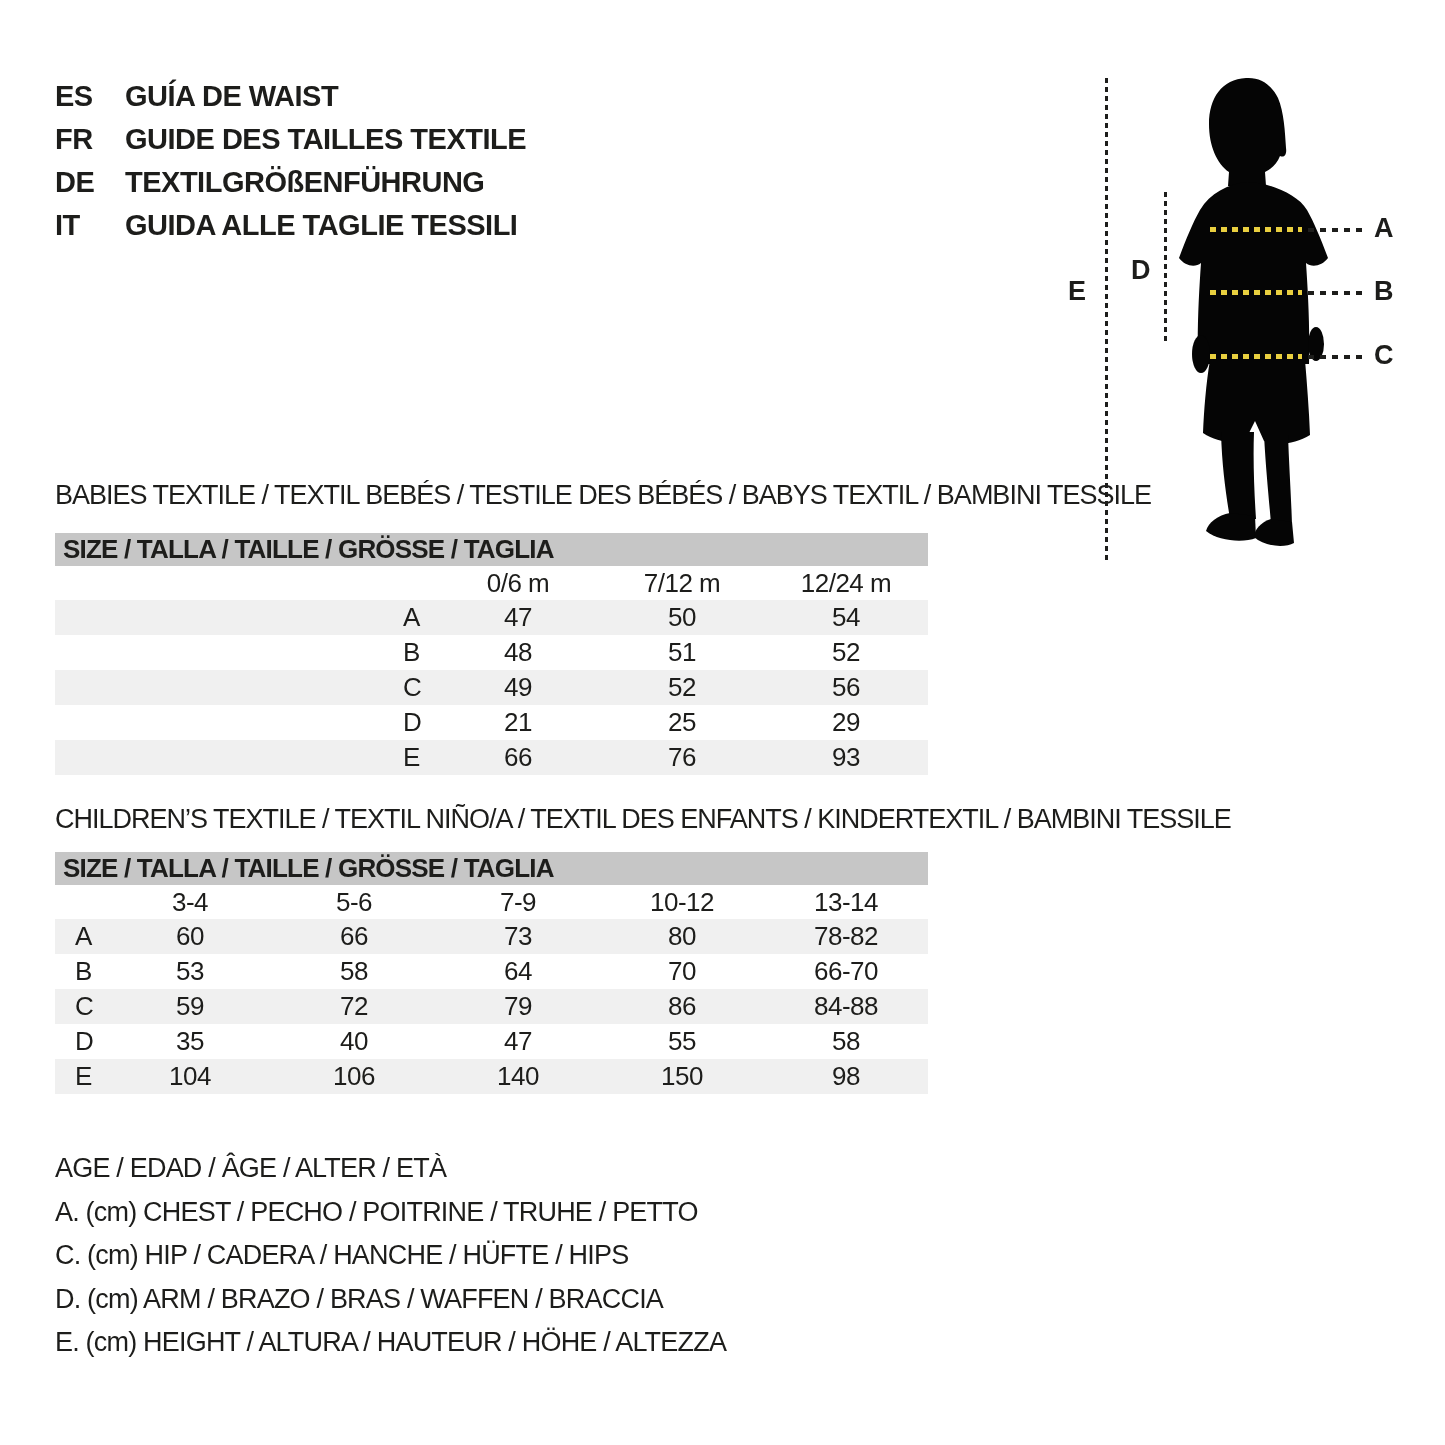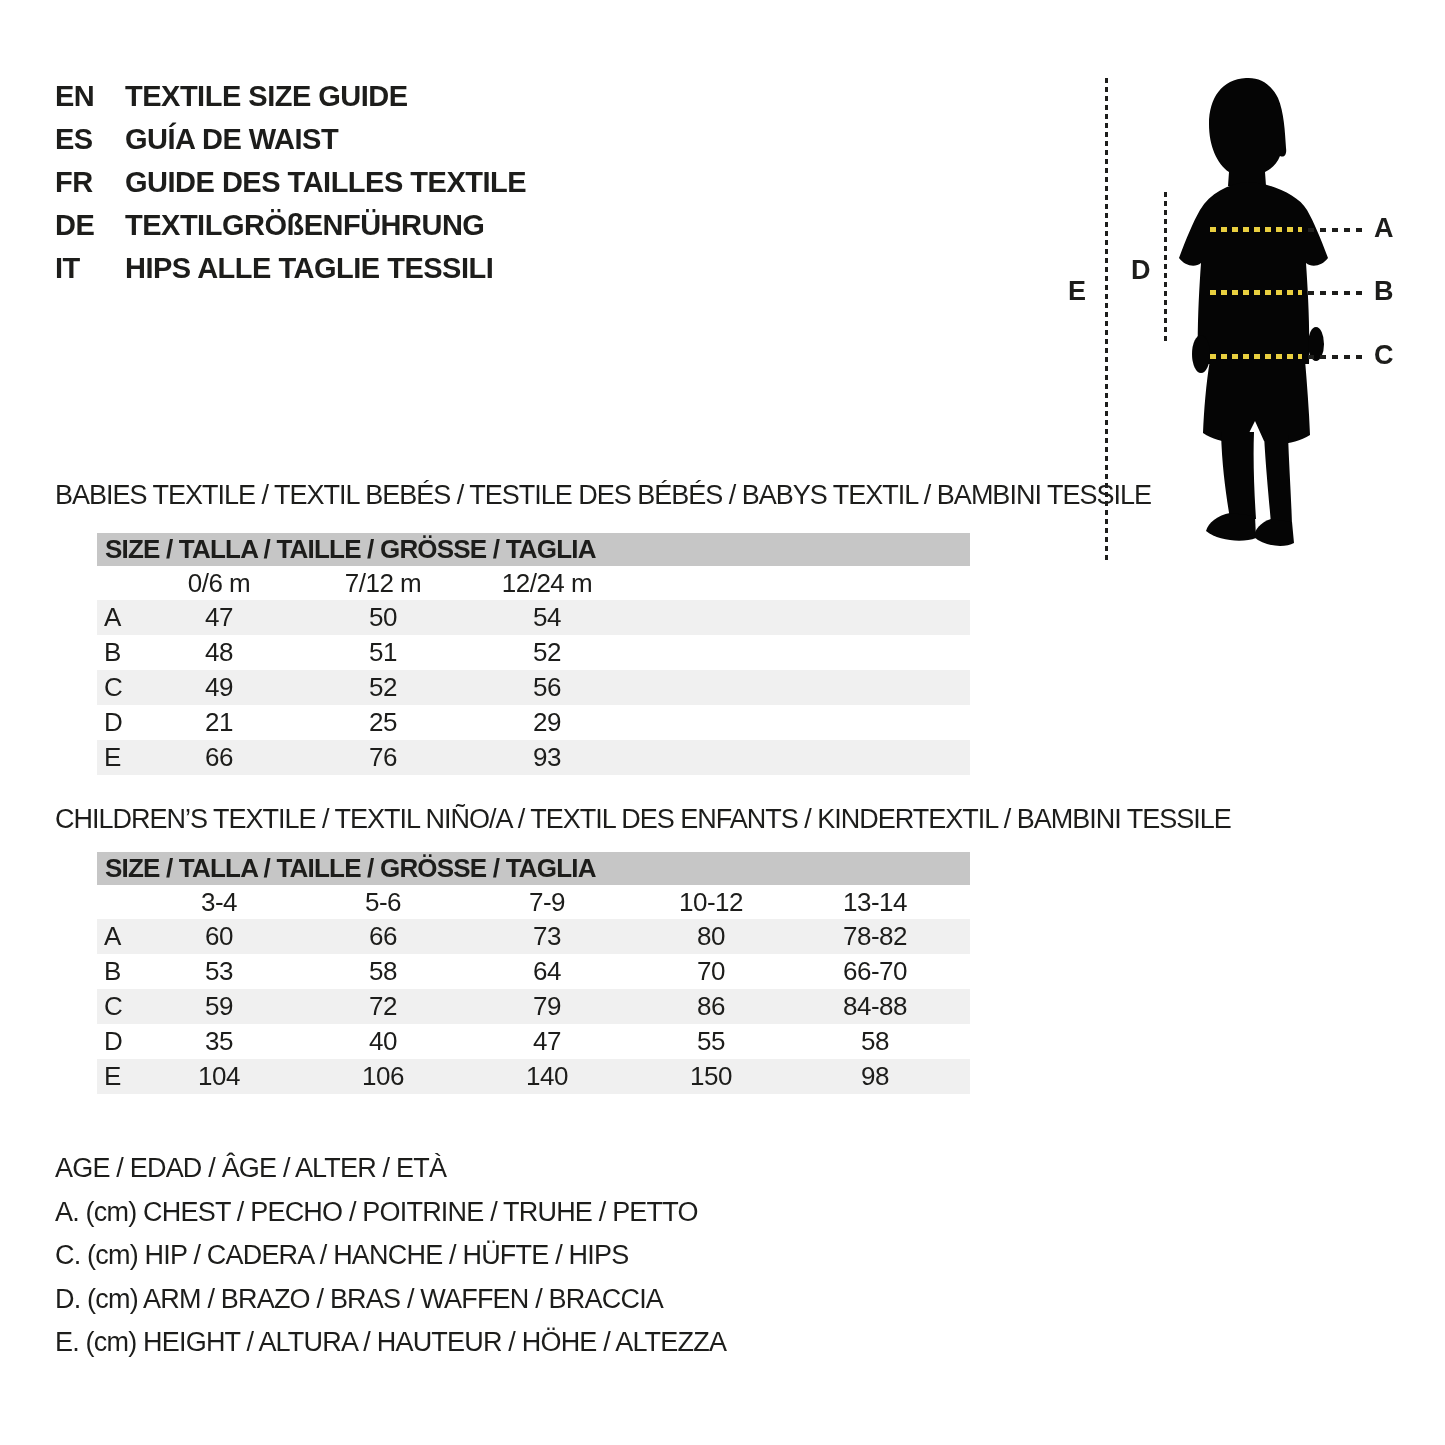--- a/index.html
+++ b/index.html
@@ -10,25 +10,25 @@
   .lang-block { position:absolute; left:55px; top:75px; }
   .lang-row { height:43px; line-height:43px; font-size:29px; font-weight:700; letter-spacing:-0.5px; white-space:nowrap; }
   .lang-code { display:inline-block; width:70px; }
 
   
   .sect-head { position:absolute; left:55px; font-size:27px; font-weight:400; letter-spacing:-1px; white-space:nowrap; line-height:34px; }
   .babies-head { top:478px; }
   .children-head { top:802px;text-align:right; }
 
   
-  .mtable { position:absolute; left:55px; width:873px;margin-left:42px; }
+  .mtable { position:absolute; left:55px; width:873px; }
   .babies-table { top:533px; }
   .children-table { top:852px; }
   .size-bar { height:33px; line-height:33px; background:#c6c6c6; font-size:26px; font-weight:700; letter-spacing:-0.8px; padding-left:8px; white-space:nowrap; }
-  .thead-row, .trow { display:flex; align-items:center; }
+  .thead-row, .trow { display:flex; align-items:center;justify-content:flex-end; }
   .thead-row { height:34px; }
   .trow { height:35px; }
   .trow.striped { background:#f0f0f0; }
   .lab-col { width:40px; padding-left:7px; font-size:26px; letter-spacing:-0.5px; }
   .d-col { width:164px; text-align:center; font-size:26px; letter-spacing:-0.5px; }
 
   
   .legend { position:absolute; left:55px; top:1133px;margin-top:14px; }
   .legend-line { height:43.5px; line-height:43.5px; font-size:27px; letter-spacing:-0.8px; white-space:nowrap; }
 
@@ -40,25 +40,24 @@
   .hdash-y { position:absolute; height:5px; width:92px; left:1210px; background:repeating-linear-gradient(to right,#e9cf3f 0 6px,transparent 6px 11px); z-index:3; }
   .hdash-k { position:absolute; height:4px; width:56px; left:1308px; background:repeating-linear-gradient(to right,#1d1d1b 0 6px,transparent 6px 12px); }
   .m-label { position:absolute; font-size:27px; font-weight:700; letter-spacing:-0.5px; }
 </style>
 </head>
 <body>
 
 <div class="page">
 
   <div class="lang-block">
-    <div class="lang-row"><span class="lang-code">EN</span><span class="lang-title">TEXTILE SIZE GUIDE</span></div>
     <div class="lang-row"><span class="lang-code">ES</span><span class="lang-title">GUÍA DE WAIST</span></div>
     <div class="lang-row"><span class="lang-code">FR</span><span class="lang-title">GUIDE DES TAILLES TEXTILE</span></div>
     <div class="lang-row"><span class="lang-code">DE</span><span class="lang-title">TEXTILGRÖßENFÜHRUNG</span></div>
-    <div class="lang-row"><span class="lang-code">IT</span><span class="lang-title">HIPS ALLE TAGLIE TESSILI</span></div>
+    <div class="lang-row"><span class="lang-code">IT</span><span class="lang-title">GUIDA ALLE TAGLIE TESSILI</span></div>
   </div>
 
   <svg class="fig-svg" width="180" height="490" viewBox="0 0 180 490">
     <g fill="#050505">
       <path d="M78 6 C54 7 41 26 41 52 C41 74 49 92 61 100 L60 114 L98 114 L97 100 C103 97 109 92 112 84 C116 86 119 83 118 76 C117 60 116 40 110 26 C103 12 92 5 78 6 Z"></path>
       <path d="M79 110 C60 112 42 121 32 138 C25 150 17 170 11 186 C17 194 27 196 33 191 C31 220 29 255 30 292 L141 292 C142 255 140 220 138 191 C144 196 154 194 160 186 C154 170 146 150 139 138 C129 121 98 110 79 110 Z"></path>
       <ellipse cx="33" cy="282" rx="9" ry="19"></ellipse>
       <ellipse cx="148" cy="272" rx="8" ry="17"></ellipse>
       <path d="M42 288 C38 312 36 338 35 361 C50 371 68 372 78 367 L87 349 L96 369 C108 374 128 372 142 363 C141 338 139 312 137 288 Z"></path>
       <path d="M53 360 C54 396 58 422 62 447 L88 447 C86 417 85 387 86 360 Z"></path>

